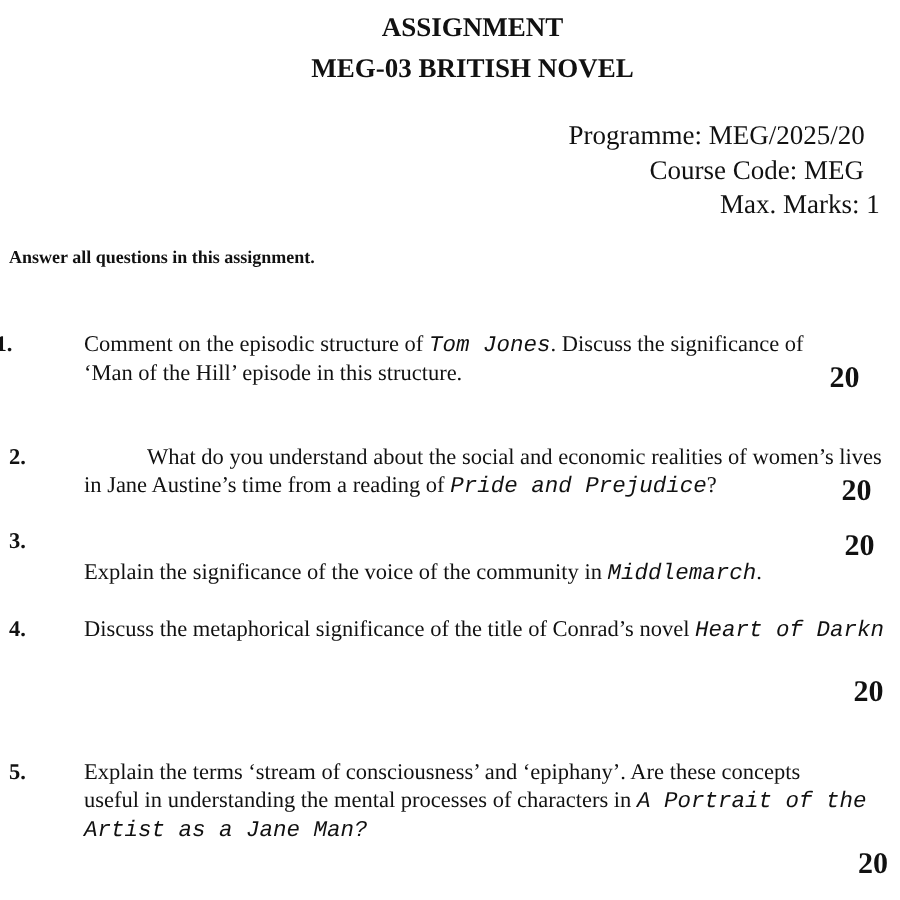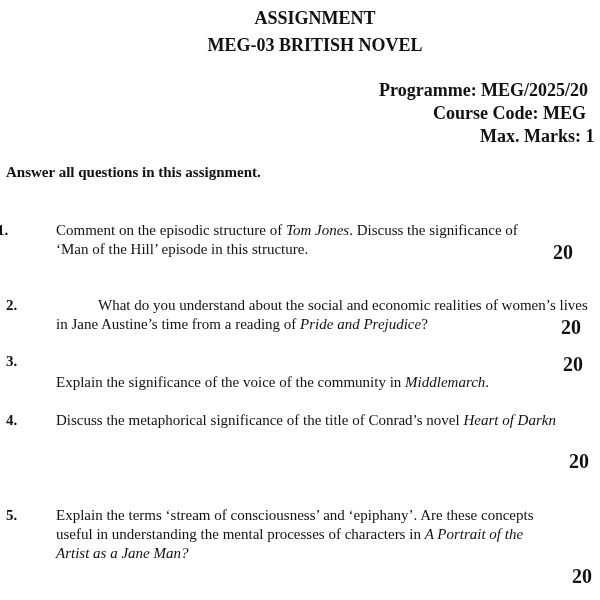--- a/index.html
+++ b/index.html
@@ -3,26 +3,26 @@
   <meta charset="utf-8">
   <style>
     html, body { margin: 0; padding: 0; background: #ffffff; }
     body {
       width: 600px; height: 600px; overflow: hidden; position: relative;
       font-family: "Liberation Serif", "DejaVu Serif", serif;
       color: #111111;
     }
     .abs { position: absolute; white-space: nowrap; }
     .title { left: 0; width: 630px; text-align: center; font-weight: bold; font-size: 18px; }
-    .meta { font-weight: bold; font-size: 18px; }
-    .instr { left: 6px; top: 164px; font-weight: bold; font-size: 15px; text-align: right; }
+    .meta { font-weight: normal; font-size: 18px; }
+    .instr { left: 6px; top: 164px; font-weight: bold; font-size: 12px; text-align: right; }
     .qnum { font-weight: bold; font-size: 15px; }
     .qline { font-size: 15px; left: 56px; }
     .marks { font-weight: bold; font-size: 20px; }
-    i { font-style: italic; }
+    i { font-style: italic; font-family: Liberation Mono, monospace; }
   </style>
 </head>
 <body>
 
 <div class="abs title" style="top:8px;">ASSIGNMENT</div>
 <div class="abs title" style="top:35px;">MEG-03 BRITISH NOVEL</div>
 
 <div class="abs meta" style="left:379px; top:80px;">Programme: MEG/2025/20</div>
 <div class="abs meta" style="left:433px; top:103px;">Course Code: MEG</div>
 <div class="abs meta" style="left:480px; top:126px;">Max. Marks: 1</div>

